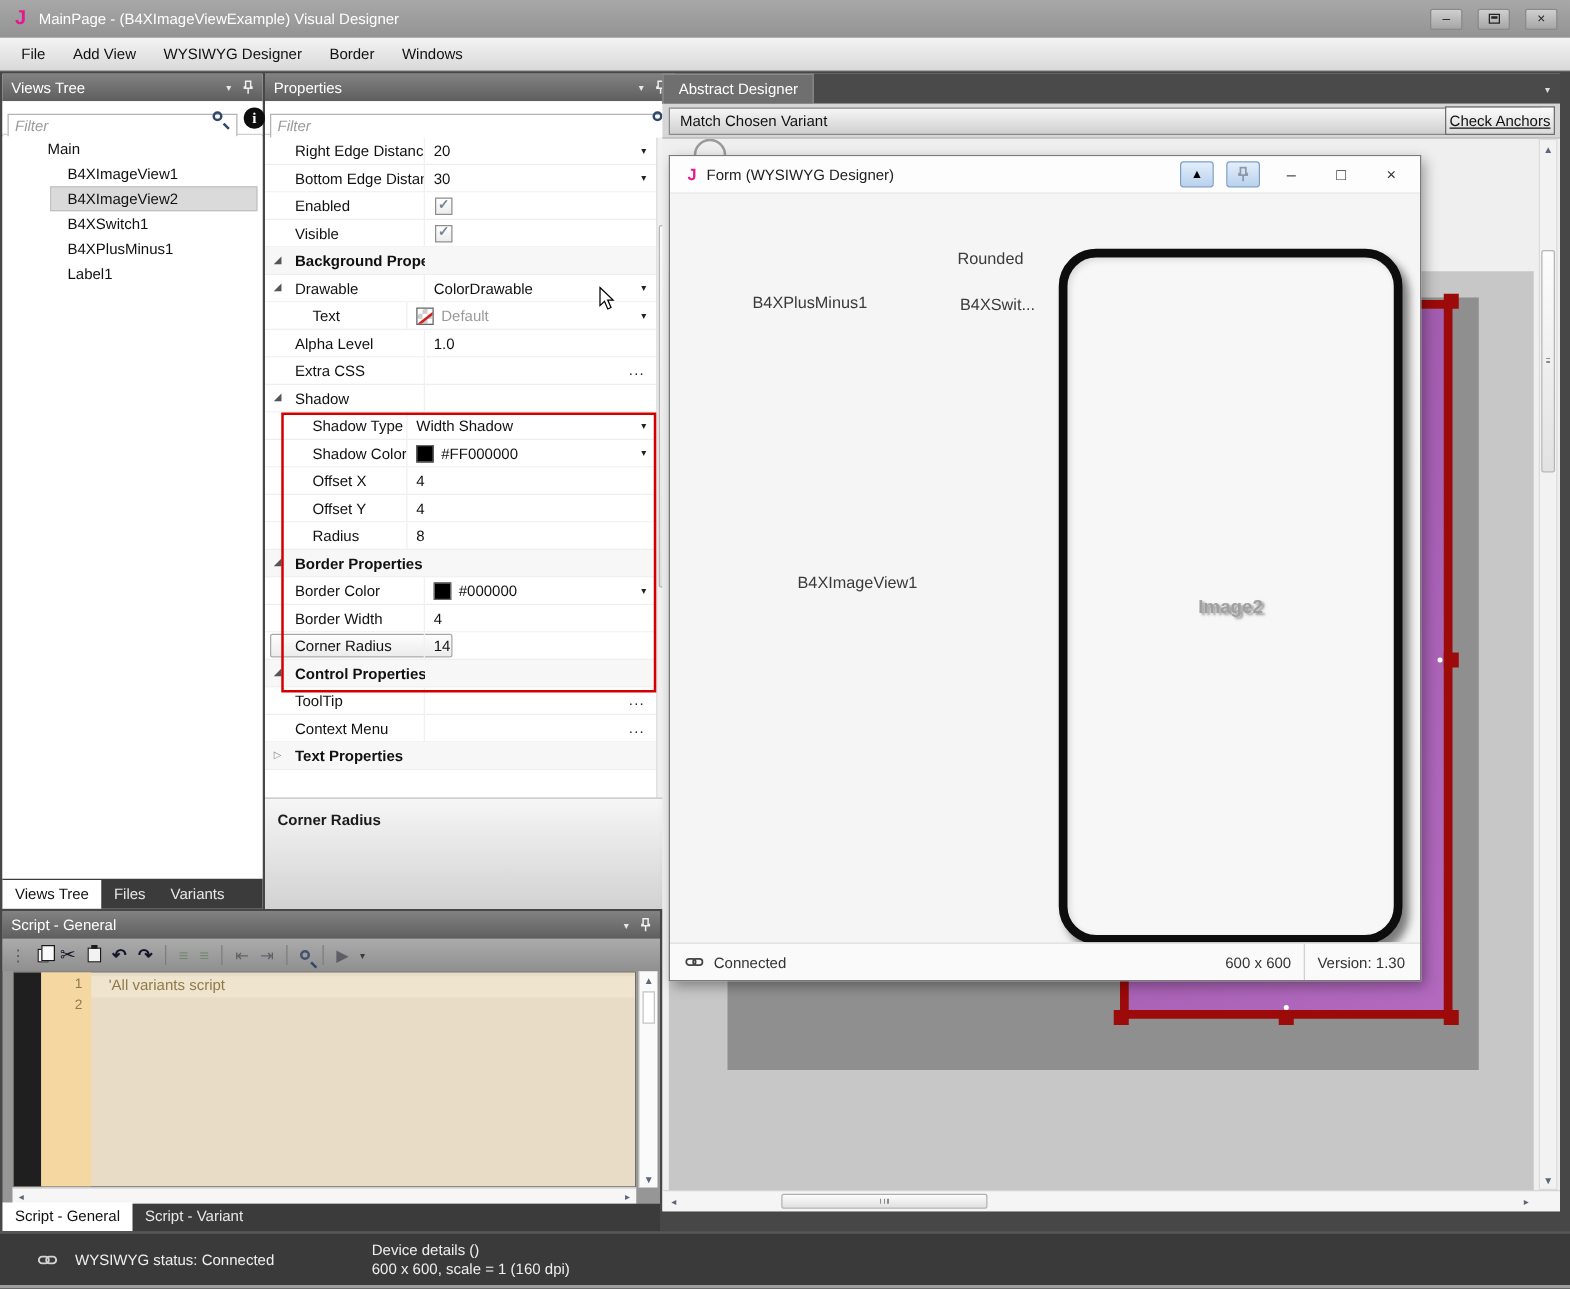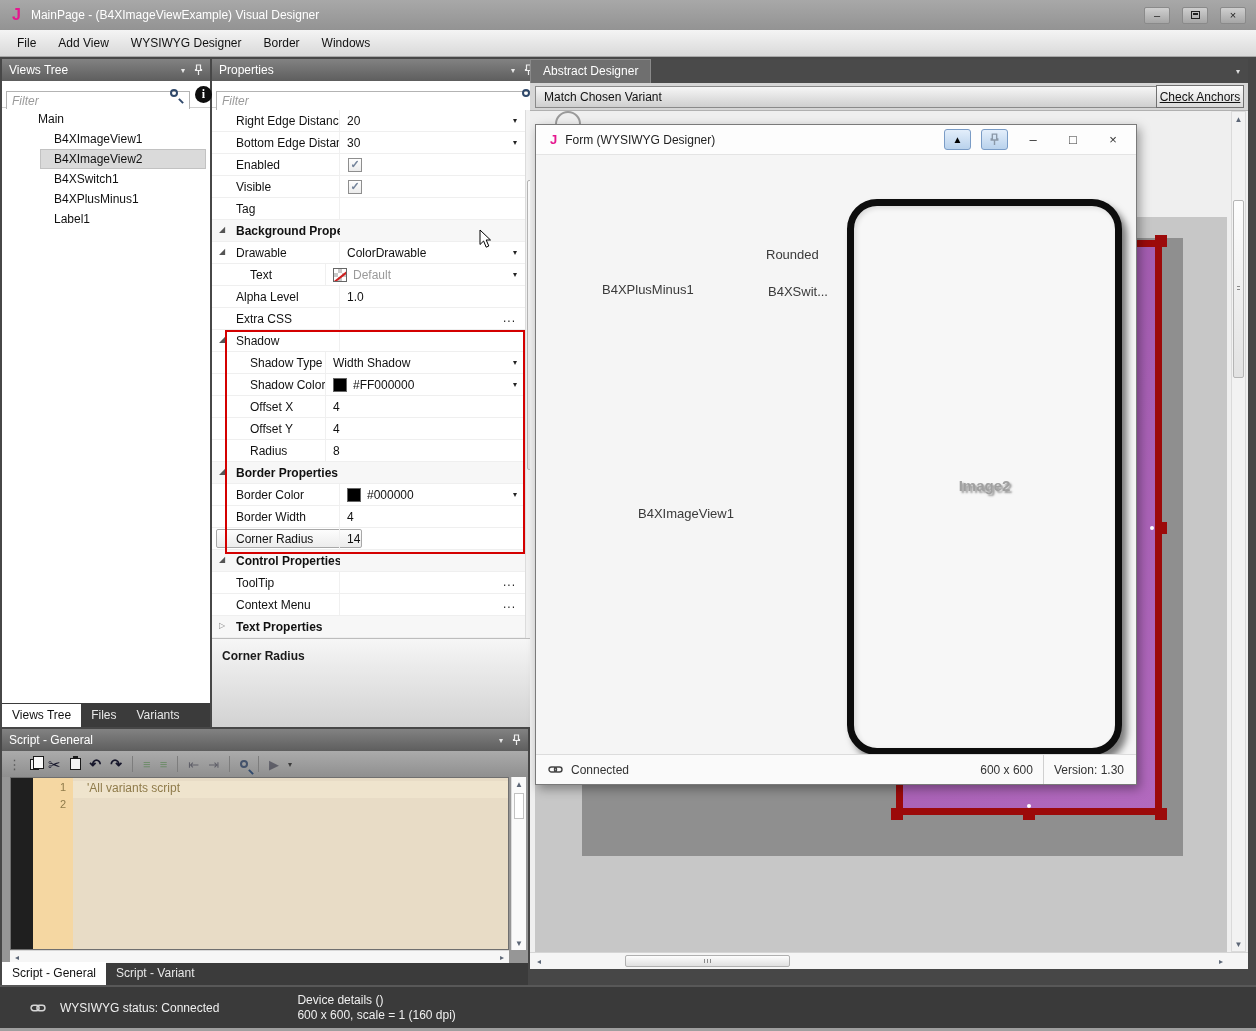--- a/index.html
+++ b/index.html
@@ -118,21 +118,21 @@
 
   
   #formwin{position:absolute;left:535px;top:124px;width:602px;height:661px;background:#f5f5f5;border:1px solid #7a7a7a;box-shadow:3px 4px 10px rgba(0,0,0,.35);z-index:20;}
   .ftitle{position:absolute;left:0;top:0;right:0;height:30px;background:#fdfdfd;border-bottom:1px solid #e4e4e4;display:flex;align-items:center;color:#222;}
   .ftitle .jlogo{font-size:13px;margin:0 8px 0 14px;}
   .fbtns{position:absolute;right:8px;top:4px;display:flex;align-items:center;gap:10px;}
   .bluebtn{width:27px;height:21px;background:linear-gradient(#e3eefb,#b9d2ec);border:1px solid #7a9cc6;border-radius:3px;display:flex;align-items:center;justify-content:center;}
   .bluebtn .up{font-size:10px;color:#000;}
   .fsys{width:30px;text-align:center;color:#333;font-size:13px;}
   .fcontent{position:absolute;left:0;top:30px;right:0;bottom:30px;background:#f5f5f5;overflow:hidden;}
-  .flabel{position:absolute;color:#3a3a3a;font-size:13px;white-space:nowrap;margin-top:48px;}
+  .flabel{position:absolute;color:#3a3a3a;font-size:13px;white-space:nowrap;}
   .rrect{position:absolute;left:311px;top:44px;width:275px;height:556px;background:#f7f7f7;border:7px solid #0d0d0d;border-radius:30px;box-shadow:5px 6px 7px rgba(0,0,0,.5), inset 2px 2px 5px rgba(0,0,0,.12);}
   .img2{position:absolute;left:0;right:0;top:271px;text-align:center;color:#a0a0a0;font-weight:bold;font-size:15px;text-shadow:2px 2px 2px rgba(70,70,70,.55);}
   .fstatus{position:absolute;left:0;bottom:0;right:0;height:30px;background:#fafafa;border-top:1px solid #dcdcdc;display:flex;align-items:center;color:#333;}
   .fsr{margin-left:auto;display:flex;align-items:center;height:100%;}
   .fsep{width:1px;height:100%;background:#d0d0d0;margin:0 10px;}
 
   
   .statusbar{position:absolute;left:0;top:985px;width:1256px;height:43px;background:#3a3a3a;border-top:2px solid #585858;color:#efefef;display:flex;align-items:center;}
   .sb-dev{margin-left:78px;line-height:15px;}
   .bottomedge{position:absolute;left:0;bottom:0;width:1256px;height:3px;background:#9e9e9e;}
@@ -244,24 +244,20 @@
             </span>
           </span>
       </div>
       <div class="prow">
         <span class="plabel">Visible</span>
         <span class="pval">
             <span class="cbx">
               <span>✓</span>
             </span>
           </span>
-      </div>
-      <div class="prow">
-        <span class="plabel">Tag</span>
-        <span class="pval"></span>
       </div>
       <div class="prow cat">
         <span class="tri">◢</span>
         <span class="plabel b" style="border-right:none">Background Properties</span>
       </div>
       <div class="prow">
         <span class="tri">◢</span>
         <span class="plabel">Drawable</span>
         <span class="pval">
             <span>ColorDrawable</span>

